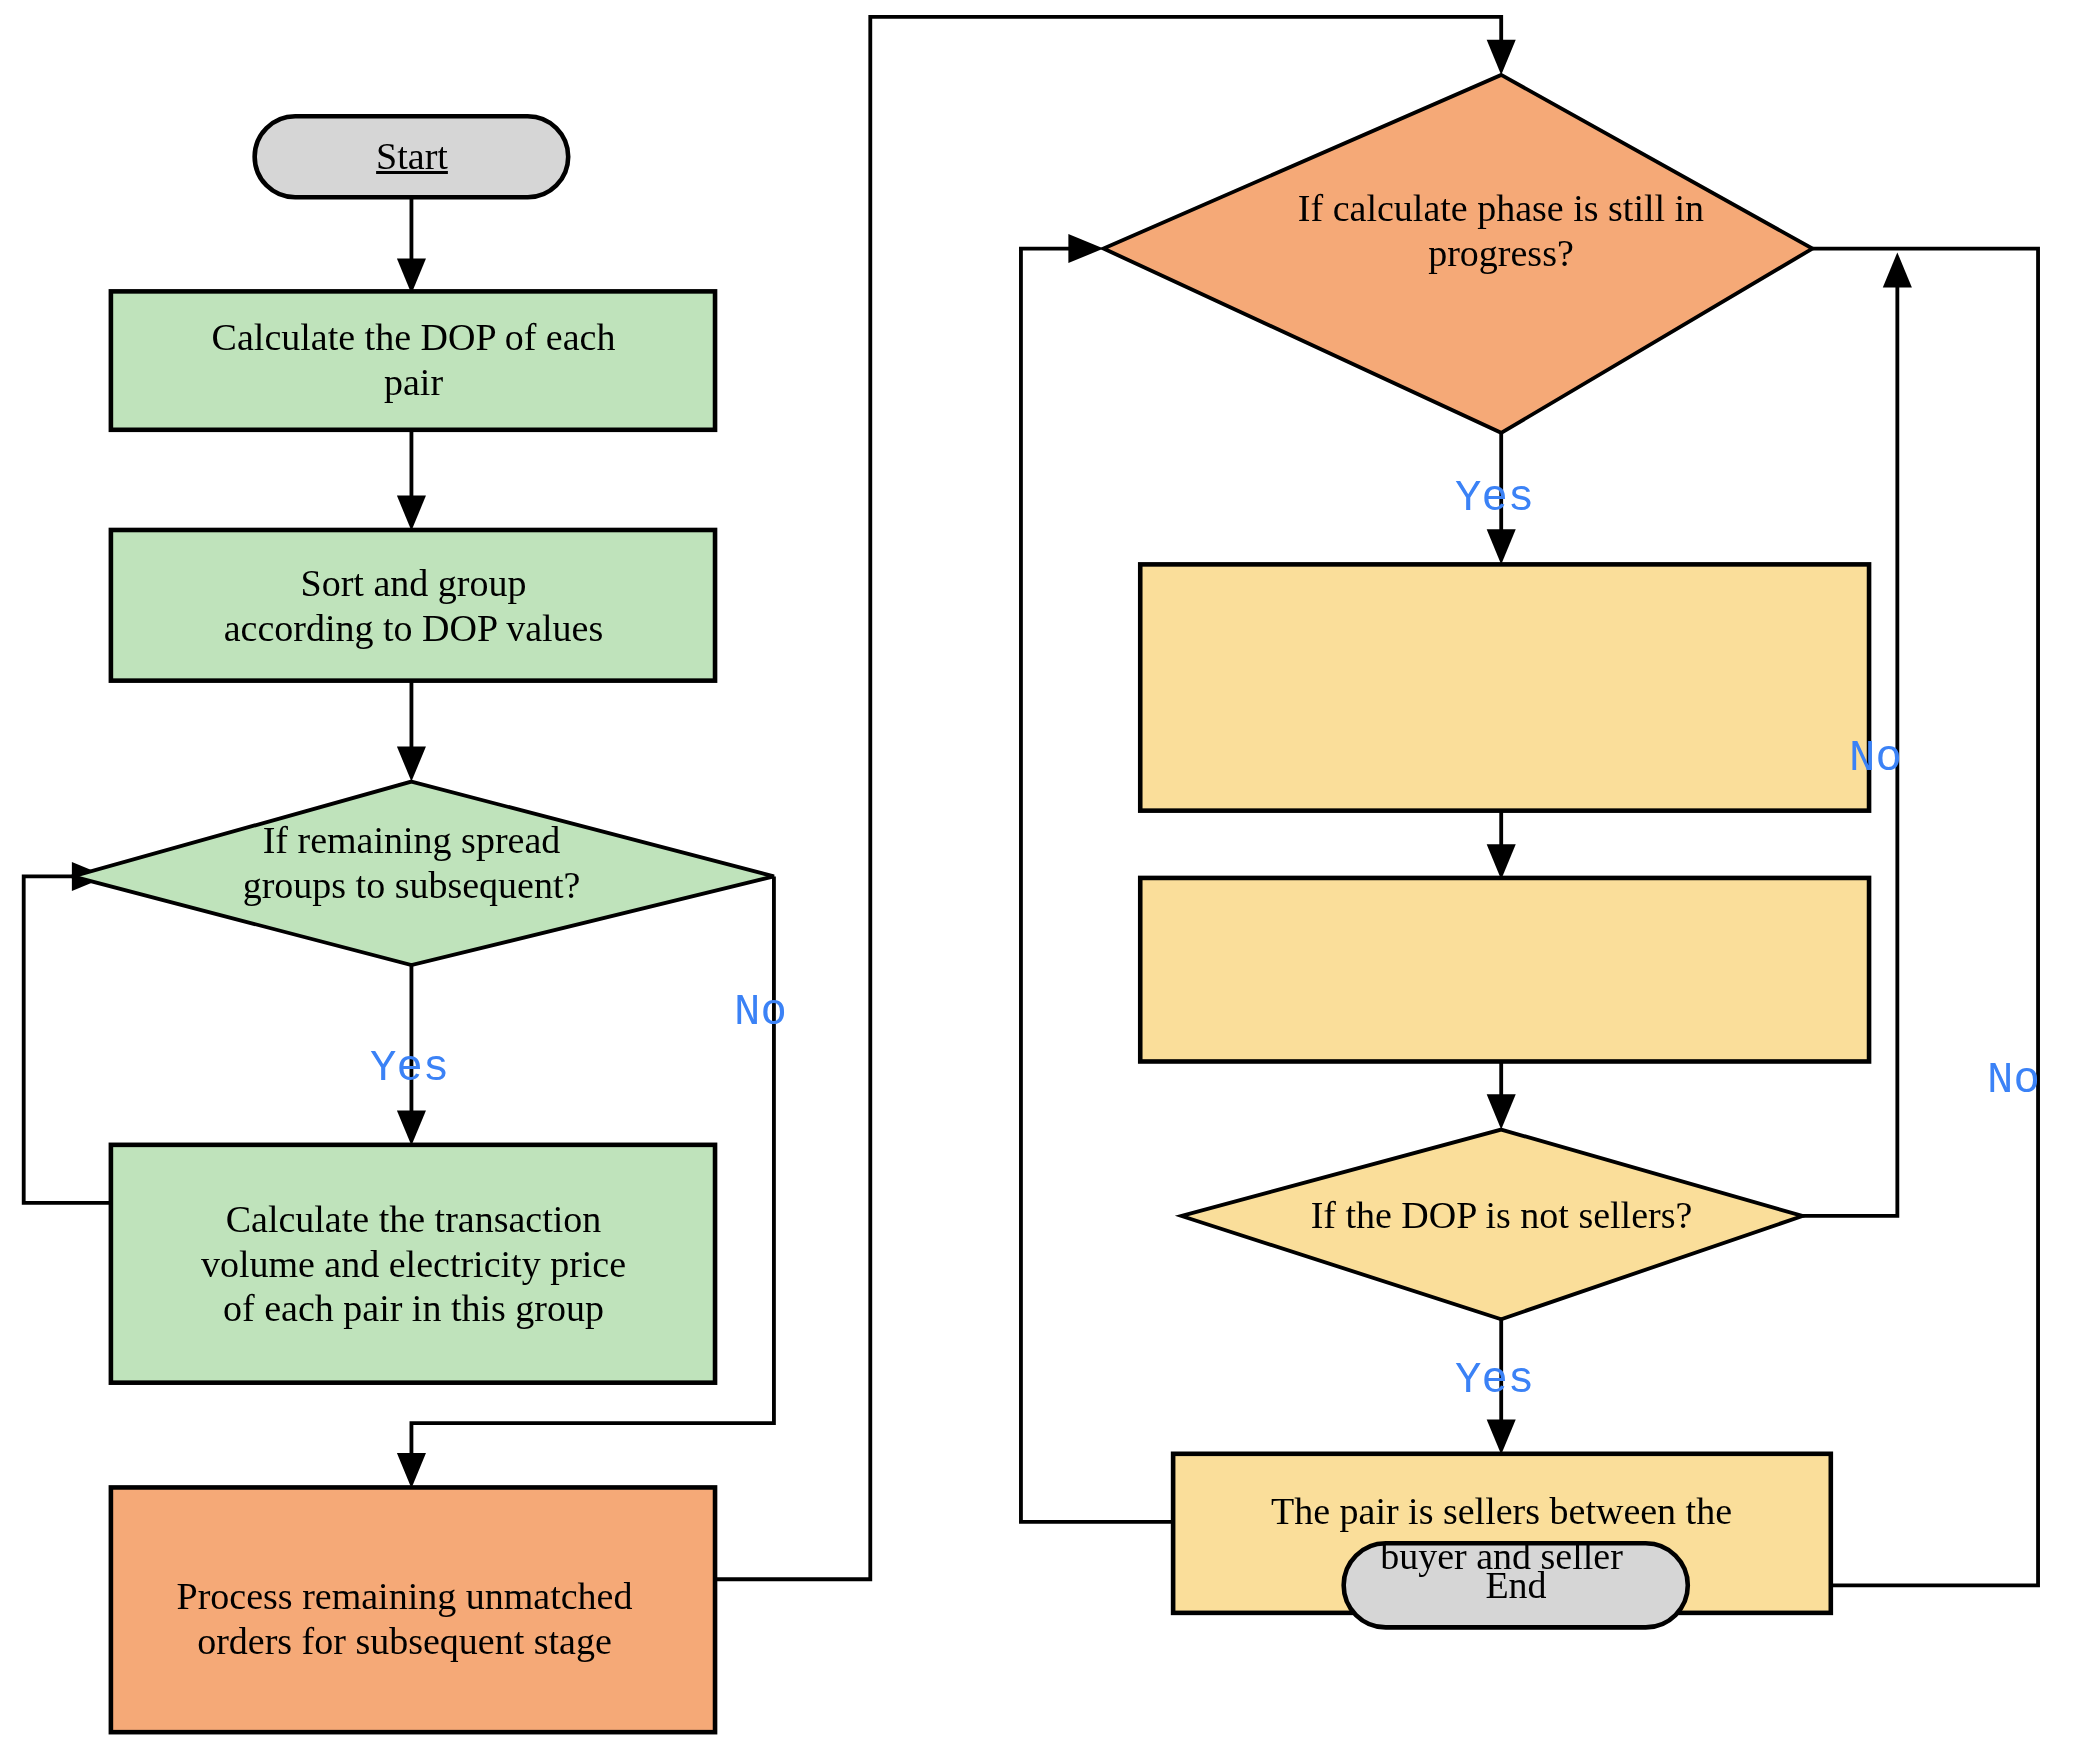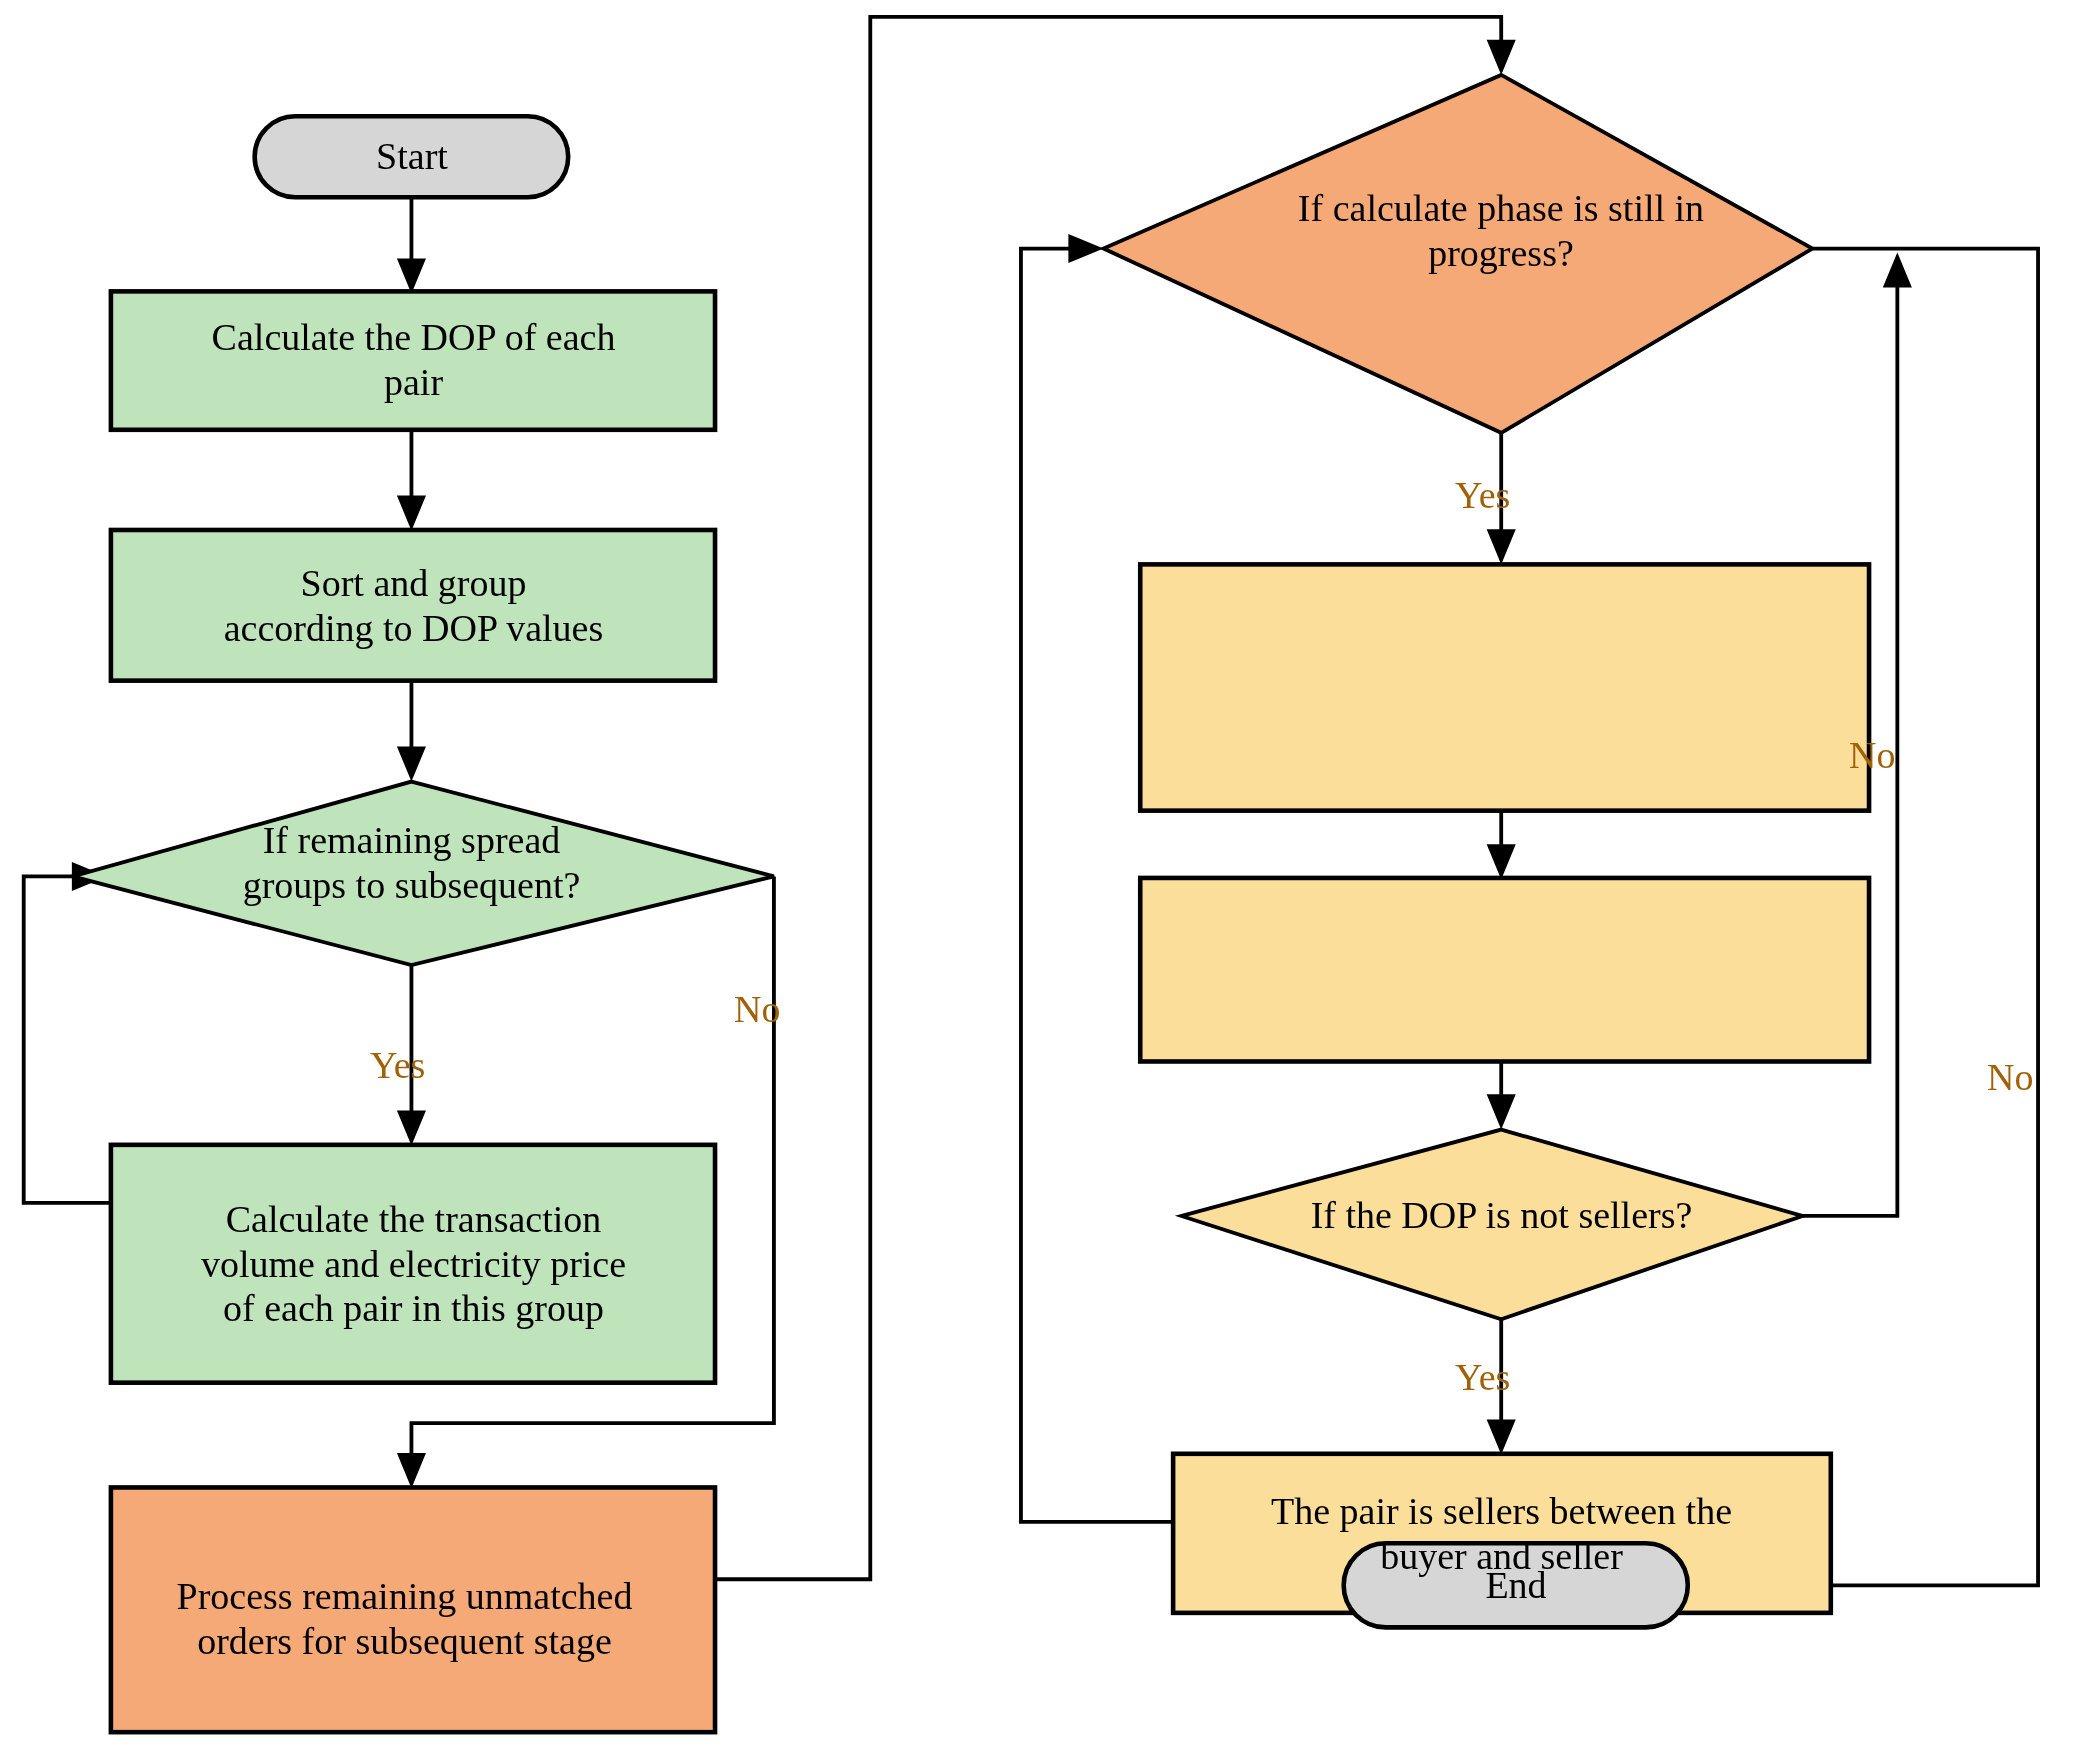--- a/index.html
+++ b/index.html
@@ -29,24 +29,25 @@
     justify-content: center;
     text-align: center;
     color: #000000;
     font-size: 38px;
     line-height: 1.18;
     pointer-events: none;
     white-space: pre-line;
   }
   .edge-label {
     position: absolute;
-    color: #a16207;
-    font-size: 38px;
+    color: #3b82f6;
+    font-size: 44px;
     line-height: 1;
     white-space: nowrap;
+    font-family: Liberation Mono, monospace;
   }
   .shape-rect { stroke: #000000; stroke-width: 6; }
   .shape-diamond { stroke: #000000; stroke-width: 5; }
   .shape-term { stroke: #000000; stroke-width: 6; }
   .conn { stroke: #000000; stroke-width: 5; fill: none; }
   .arrow-head { fill: #000000; stroke: none; }
 </style>
 </head>
 <body>
 
@@ -143,21 +144,21 @@
     <rect class="shape-rect" x="1491" y="1148" width="953" height="240" fill="#fade9a"></rect>
 
     <polygon class="shape-diamond" points="1963,1477 2357,1590 1963,1725 1545,1590" fill="#fade9a"></polygon>
 
     <rect class="shape-rect" x="1534" y="1901" width="860" height="208" fill="#fade9a"></rect>
 
     <rect class="shape-term" x="1757" y="2018" width="450" height="110" rx="55" ry="55" fill="#d6d6d6"></rect>
 
   </svg>
 
-  <div class="node-text" style="left:255px; top:116px; width:314px; height:81px;">Start</div>
+  <div class="node-text" style="left:255px; top:116px; width:314px; height:81px;text-decoration:underline;">Start</div>
 
   <div class="node-text" style="left:119px; top:291px; width:589px; height:138px;">Calculate the DOP of each
 pair</div>
 
   <div class="node-text" style="left:119px; top:530px; width:589px; height:151px;">Sort and group
 according to DOP values</div>
 
   <div class="node-text" style="left:136px; top:813px; width:551px; height:99px;">If remaining spread
 groups to subsequent?</div>
 

